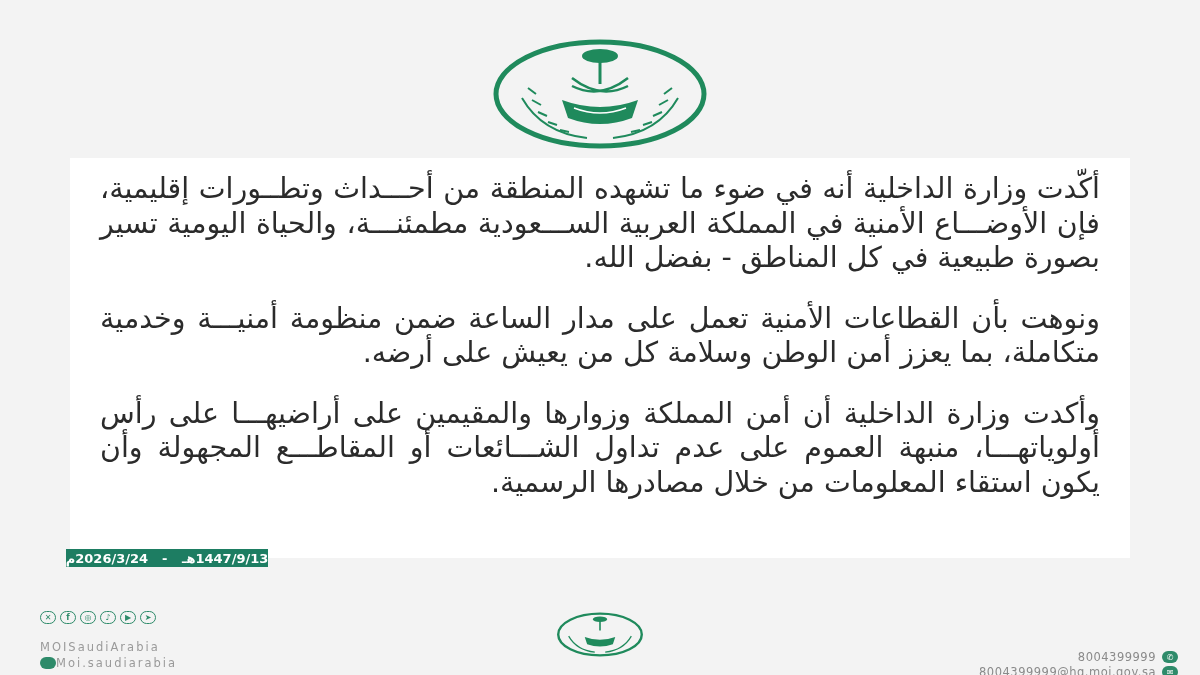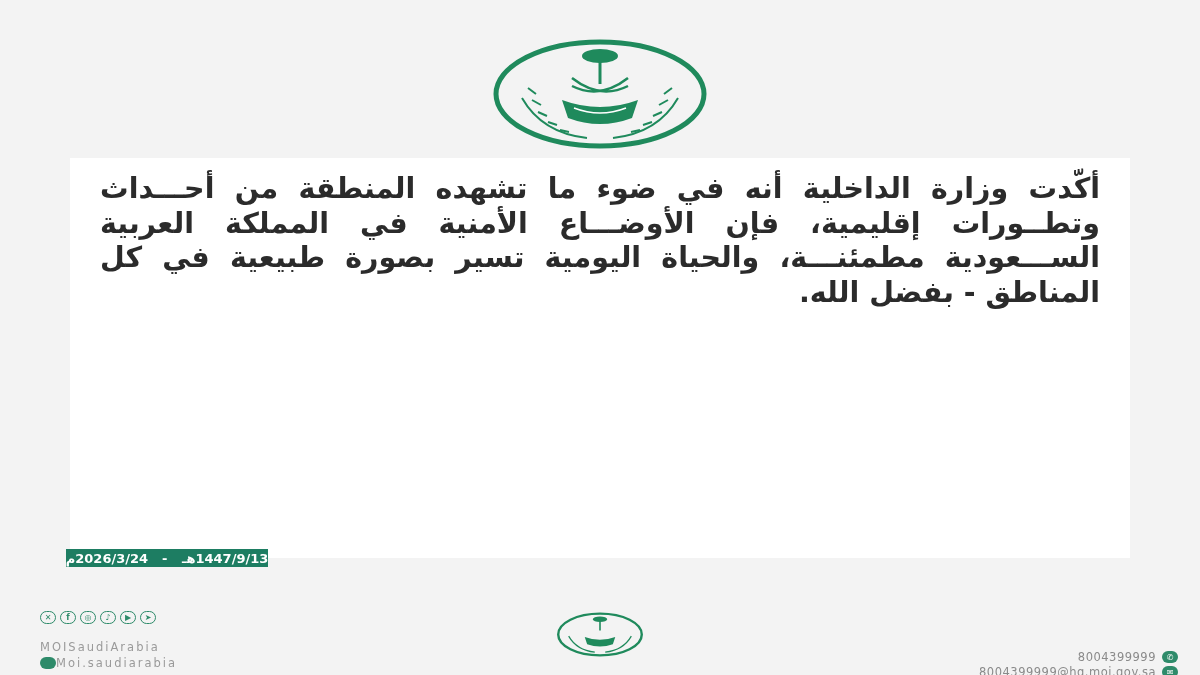--- a/index.html
+++ b/index.html
@@ -13,21 +13,21 @@
     position:absolute; left:70px; top:158px; width:1060px; height:400px;
     background:#ffffff;
   }
   .emblem-top { position:absolute; left:492px; top:38px; width:216px; height:112px; }
   .body-text {
     position:absolute; left:100px; top:172px; width:1000px;
     direction:rtl; text-align:justify; text-align-last:right;
     color:#2b2b2b; font-size:28.5px; line-height:34.5px;
     font-family:"DejaVu Sans", sans-serif;
   }
-  .body-text p { margin:0 0 26px 0;font-weight:bold; }
+  .body-text p { margin:0 0 26px 0; }
   .date-badge {
     position:absolute; left:66px; top:549px; height:18px; width:202px;
     background:#1d7d62; color:#fff; font-size:13px; font-weight:bold;
     display:flex; align-items:center; justify-content:center; gap:14px;
     direction:rtl; letter-spacing:0.5px;
   }
   .footer-left { position:absolute; left:40px; top:611px; }
   .social-row { display:flex; gap:4px; }
   .social-icon {
     width:16px; height:13px; border:1.6px solid #2e8b6a; border-radius:8px;
@@ -58,20 +58,22 @@
   <ellipse cx="108" cy="18" rx="18" ry="7" fill="#1f8a5c"></ellipse>
   <path d="M80 40 Q108 62 136 48 M136 40 Q108 62 80 48" stroke="#1f8a5c" stroke-width="2.5" fill="none"></path>
   <path d="M70 62 Q108 76 146 62 L140 80 Q108 92 76 80 Z" fill="#1f8a5c"></path>
   <path d="M82 70 Q108 80 134 70" stroke="#fff" stroke-width="1.5" fill="none"></path>
 </svg>
 
 <div class="card"></div>
 
 <div class="body-text">
   <p>أكّدت وزارة الداخلية أنه في ضوء ما تشهده المنطقة من أحـــداث وتطــورات إقليمية، فإن الأوضـــاع الأمنية في المملكة العربية الســـعودية مطمئنـــة، والحياة اليومية تسير بصورة طبيعية في كل المناطق - بفضل الله.</p>
+  <p>ونوهت بأن القطاعات الأمنية تعمل على مدار الساعة ضمن منظومة أمنيـــة وخدمية متكاملة، بما يعزز أمن الوطن وسلامة كل من يعيش على أرضه.</p>
+  <p>وأكدت وزارة الداخلية أن أمن المملكة وزوارها والمقيمين على أراضيهـــا على رأس أولوياتهـــا، منبهة العموم على عدم تداول الشـــائعات أو المقاطـــع المجهولة وأن يكون استقاء المعلومات من خلال مصادرها الرسمية.</p>
 </div>
 
 <div class="date-badge">
   <span>1447/9/13هـ</span>
   <span>-</span>
   <span>2026/3/24م</span>
 </div>
 
 <div class="footer-left">
   <div class="social-row">

